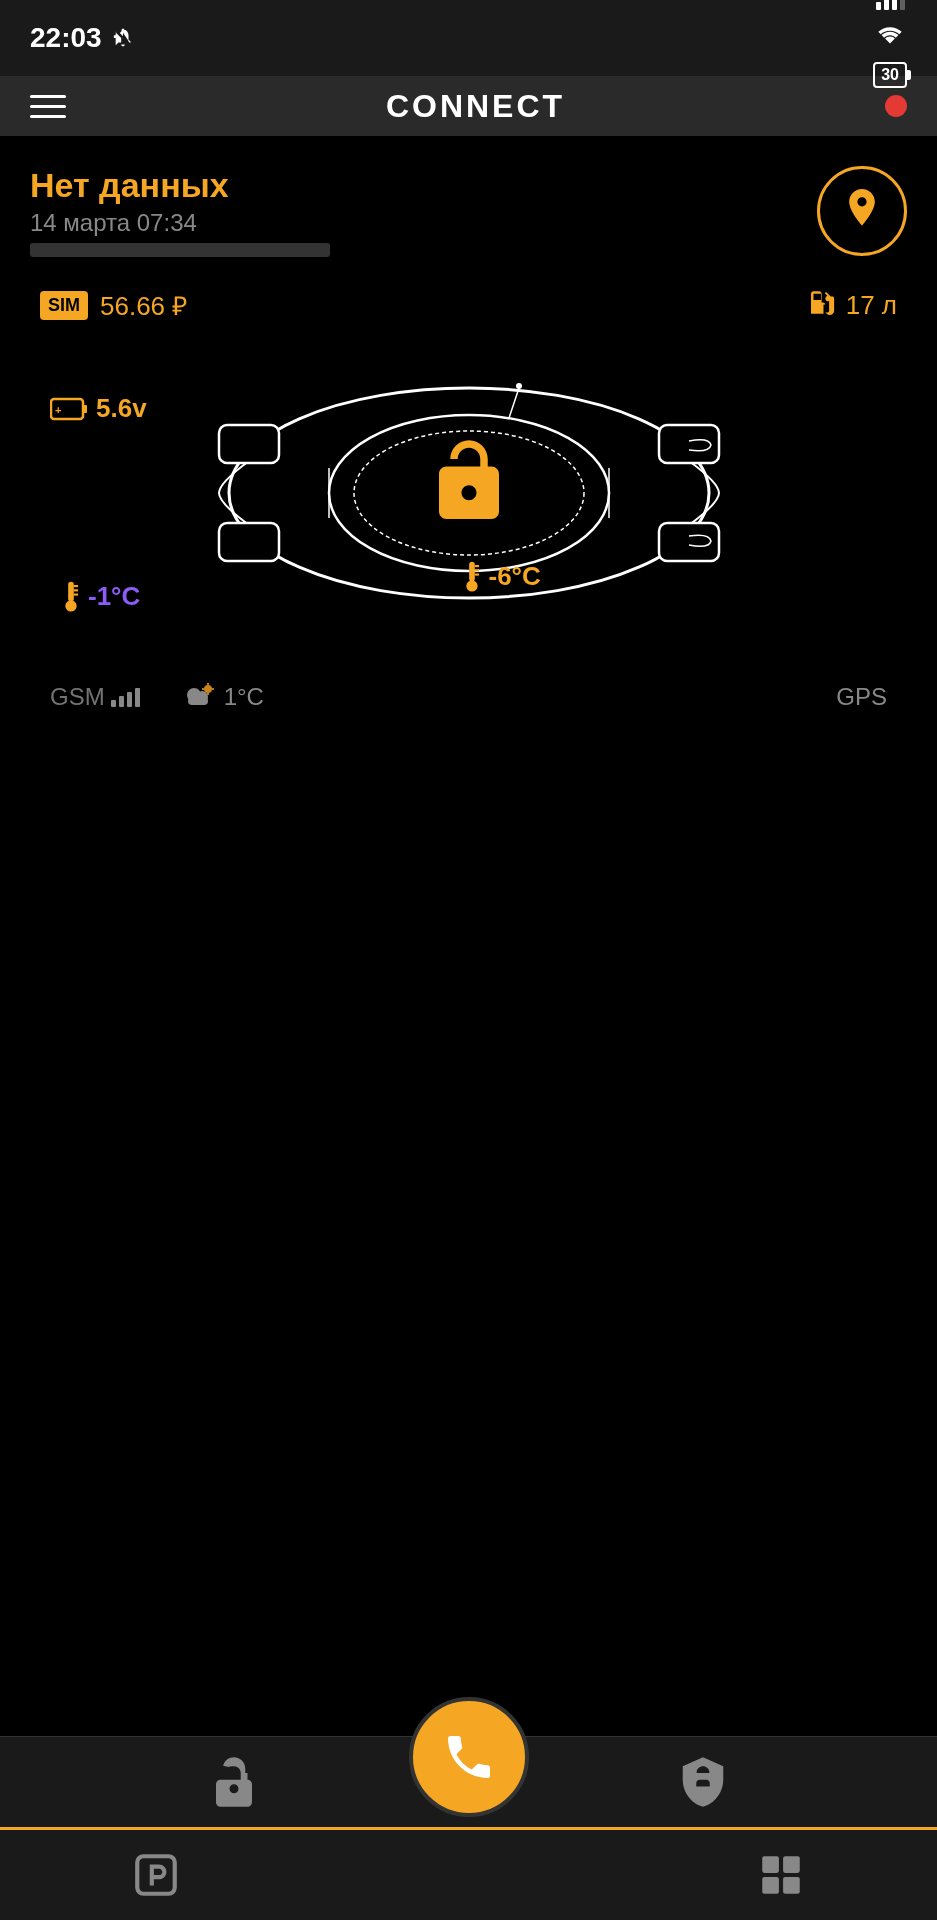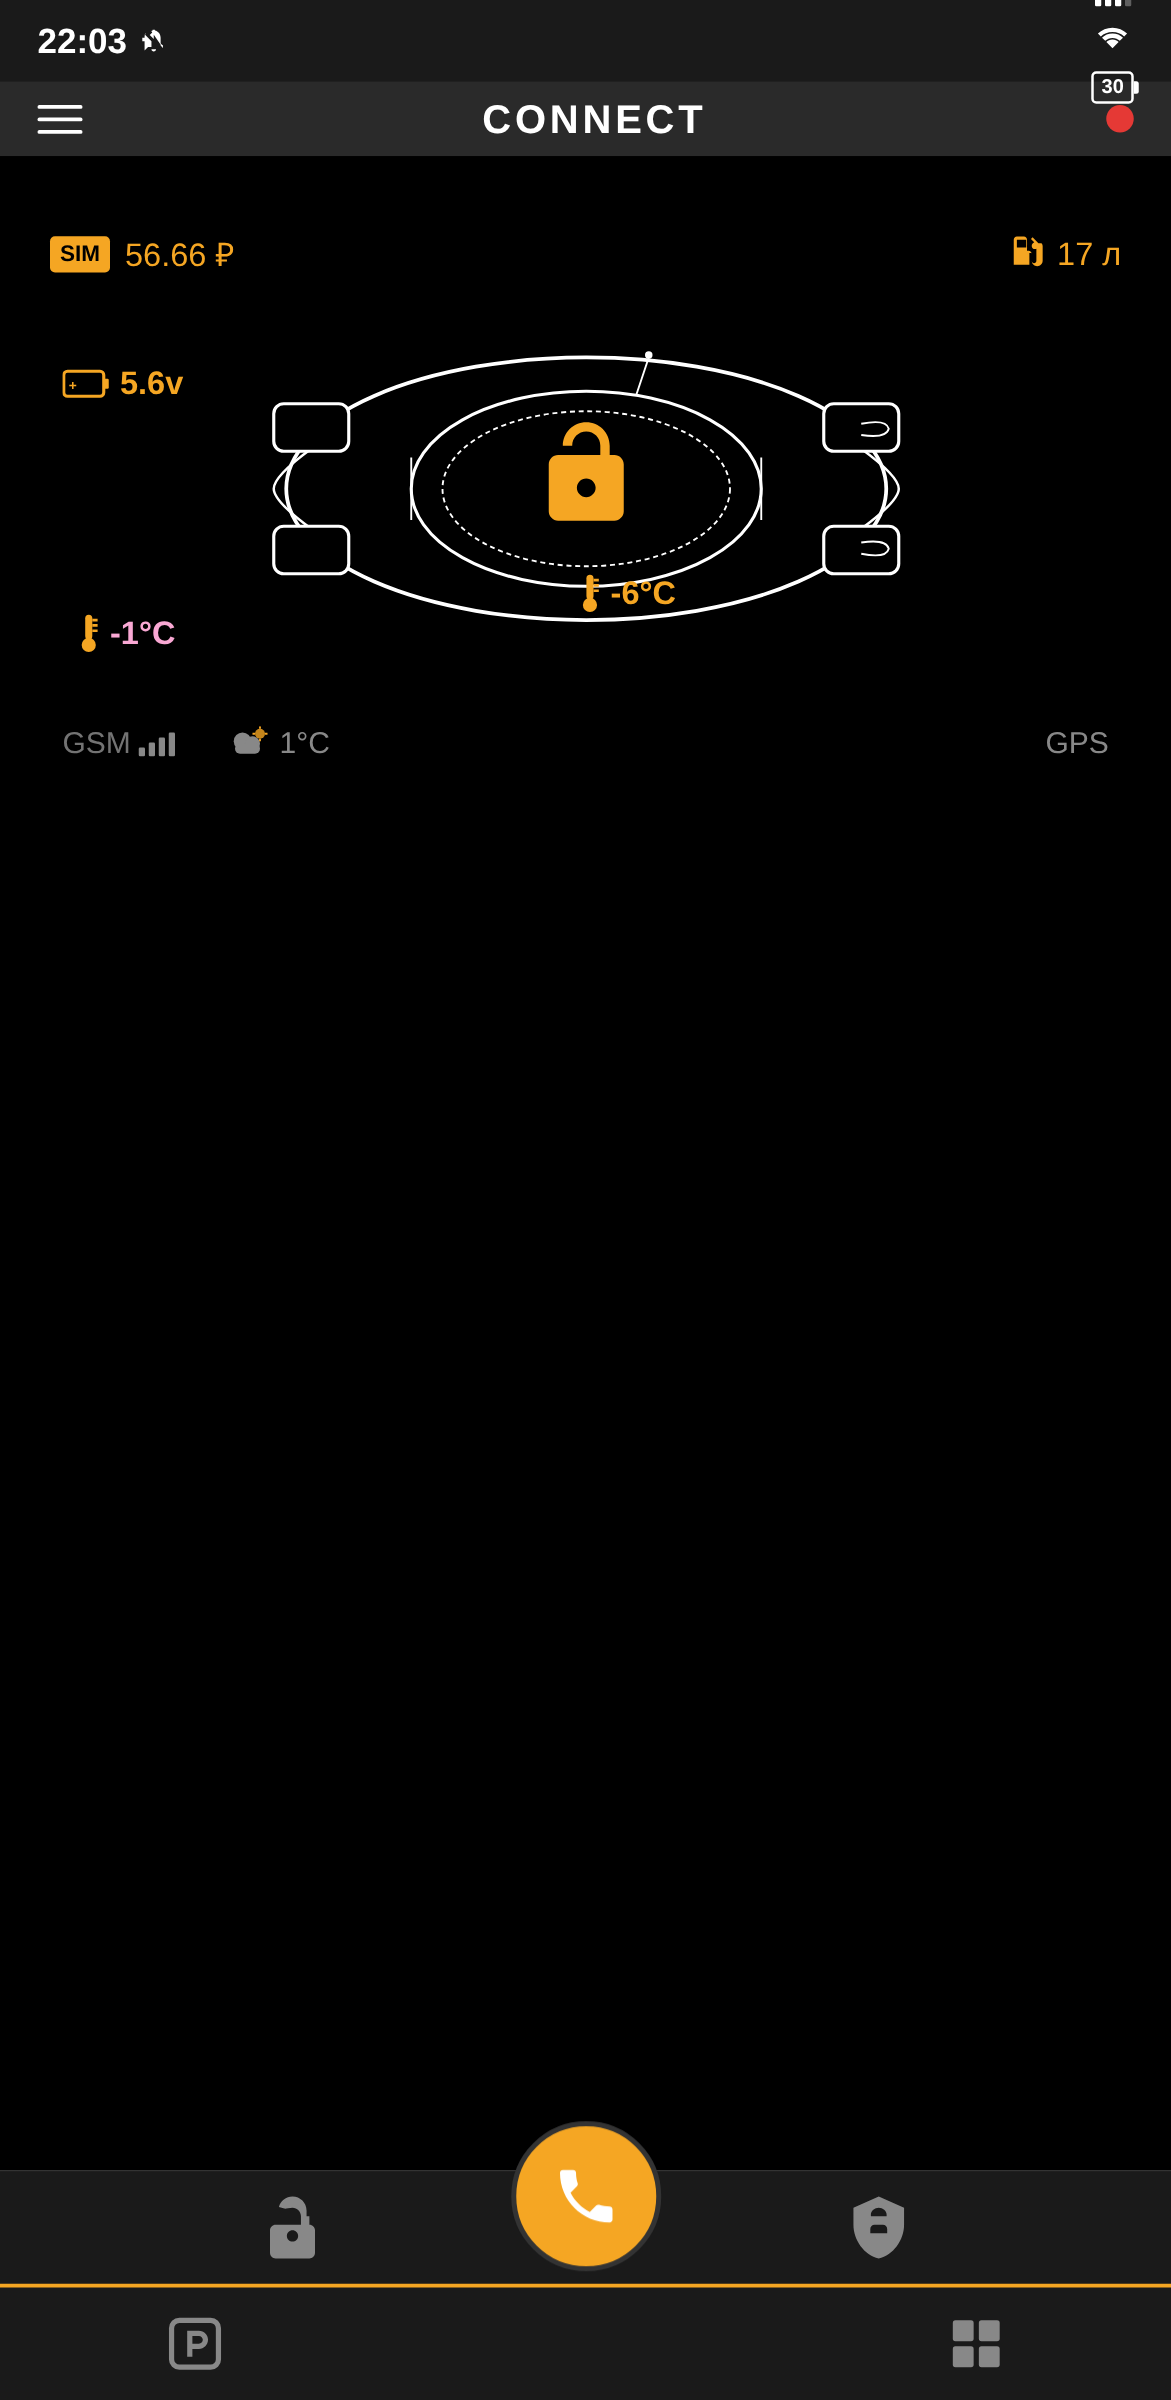--- a/index.html
+++ b/index.html
@@ -10,21 +10,21 @@
       background: #000;
       font-family: -apple-system, 'Helvetica Neue', Arial, sans-serif;
       color: #fff;
       position: relative;
       overflow-x: hidden;
     }
 
     
     .status-bar {
       background: #1a1a1a;
-      height: 65px;
+      height: 76px;
       display: flex;
       align-items: center;
       justify-content: space-between;
       padding: 0 30px;
     }
     .status-time {
       font-size: 28px;
       font-weight: 600;
       color: #fff;
       display: flex;
@@ -227,25 +227,25 @@
       transform: translateX(-10%);
       font-size: 26px;
       font-weight: 700;
       color: #f5a623;
       display: flex;
       align-items: center;
       gap: 6px;
     }
     .temp-left {
       position: absolute;
-      bottom: 28px;
+      bottom: 40px;
       left: 30px;
       font-size: 26px;
       font-weight: 700;
-      color: #f9a8d4;
+      color: #8b5cf6;
       display: flex;
       align-items: center;
       gap: 6px;
     }
 
     
     .status-row {
       display: flex;
       align-items: center;
       gap: 40px;
@@ -373,20 +373,32 @@
     <span></span>
       <span></span>
       <span></span>
   </div>
   <span class="app-title">CONNECT</span>
   <div class="record-dot"></div>
 </div>
 
 <div class="main-content">
 
+  <div class="info-top">
+    <div class="vehicle-info">
+      <div class="no-data-title">Нет данных</div>
+      <div class="last-update">14 марта 07:34</div>
+      <div class="location-text"></div>
+    </div>
+    <div class="location-btn">
+      <svg width="44" height="54" viewBox="0 0 24 28" fill="#f5a623">
+        <path d="M12 2C8.13 2 5 5.13 5 9c0 5.25 7 13 7 13s7-7.75 7-13c0-3.87-3.13-7-7-7zm0 9.5c-1.38 0-2.5-1.12-2.5-2.5s1.12-2.5 2.5-2.5 2.5 1.12 2.5 2.5-1.12 2.5-2.5 2.5z"></path>
+      </svg>
+    </div>
+  </div>
 
   <div class="sim-fuel-row">
     <div class="sim-info">
       <span class="sim-badge">SIM</span>
       <span>56.66 ₽</span>
     </div>
     <div class="fuel-info">
 
       <svg width="30" height="36" viewBox="0 0 24 28" fill="#f5a623">
         <path d="M19.77 7.23l.01-.01-3.72-3.72L15 4.56l2.11 2.11C16.17 7.16 15.5 8.01 15.5 9c0 1.1.9 2 2 2 .36 0 .69-.1.98-.26V18.5c0 .83-.67 1.5-1.5 1.5S15.5 19.33 15.5 18.5V14c0-1.1-.9-2-2-2h-1V5c0-1.1-.9-2-2-2H6c-1.1 0-2 .9-2 2v16h10v-7.5h1.5v5c0 1.93 1.57 3.5 3.5 3.5s3.5-1.57 3.5-3.5V9c0-.69-.28-1.32-.73-1.77zM12 10H6V5h6v5z"></path>

